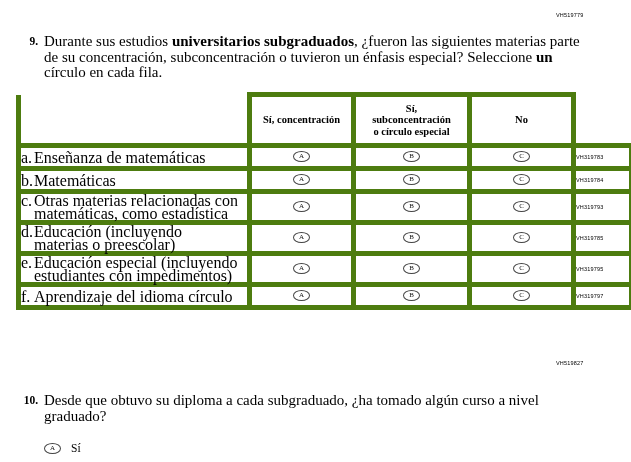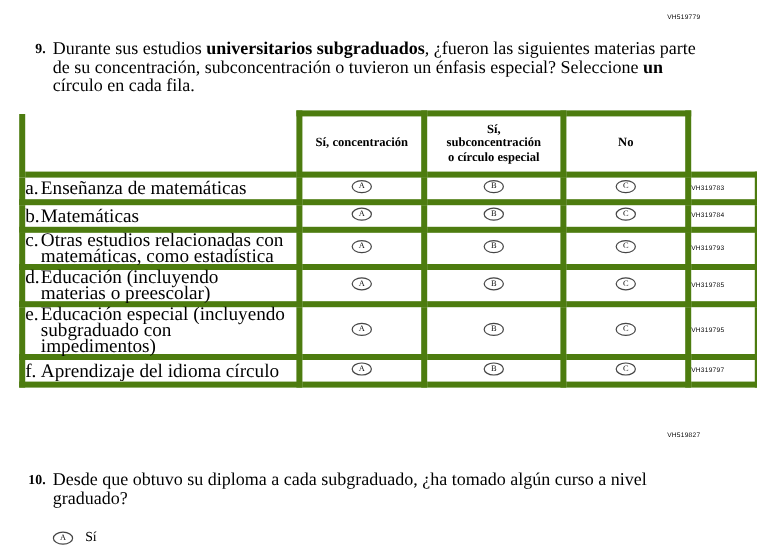--- a/index.html
+++ b/index.html
@@ -201,35 +201,35 @@
         <td class="rowcode">VH319783</td>
       </tr>
       <tr>
         <td class="itm"><span class="ltr">b.</span><span class="txt">Matemáticas</span></td>
         <td class="cell-opt"><span class="bubble"><span>A</span></span></td>
         <td class="cell-opt"><span class="bubble"><span>B</span></span></td>
         <td class="cell-opt"><span class="bubble"><span>C</span></span></td>
         <td class="rowcode">VH319784</td>
       </tr>
       <tr>
-        <td class="itm"><span class="ltr">c.</span><span class="txt">Otras estudios relacionadas con matemáticas, como estadística</span></td>
+        <td class="itm"><span class="ltr">c.</span><span class="txt">Otras materias relacionadas con matemáticas, como estadística</span></td>
         <td class="cell-opt"><span class="bubble"><span>A</span></span></td>
         <td class="cell-opt"><span class="bubble"><span>B</span></span></td>
         <td class="cell-opt"><span class="bubble"><span>C</span></span></td>
         <td class="rowcode">VH319793</td>
       </tr>
       <tr>
         <td class="itm"><span class="ltr">d.</span><span class="txt">Educación (incluyendo materias o preescolar)</span></td>
         <td class="cell-opt"><span class="bubble"><span>A</span></span></td>
         <td class="cell-opt"><span class="bubble"><span>B</span></span></td>
         <td class="cell-opt"><span class="bubble"><span>C</span></span></td>
         <td class="rowcode">VH319785</td>
       </tr>
       <tr>
-        <td class="itm"><span class="ltr">e.</span><span class="txt">Educación especial (incluyendo subgraduado con impedimentos)</span></td>
+        <td class="itm"><span class="ltr">e.</span><span class="txt">Educación especial (incluyendo estudiantes con impedimentos)</span></td>
         <td class="cell-opt"><span class="bubble"><span>A</span></span></td>
         <td class="cell-opt"><span class="bubble"><span>B</span></span></td>
         <td class="cell-opt"><span class="bubble"><span>C</span></span></td>
         <td class="rowcode">VH319795</td>
       </tr>
       <tr>
         <td class="itm"><span class="ltr">f.</span><span class="txt">Aprendizaje del idioma círculo</span></td>
         <td class="cell-opt"><span class="bubble"><span>A</span></span></td>
         <td class="cell-opt"><span class="bubble"><span>B</span></span></td>
         <td class="cell-opt"><span class="bubble"><span>C</span></span></td>

